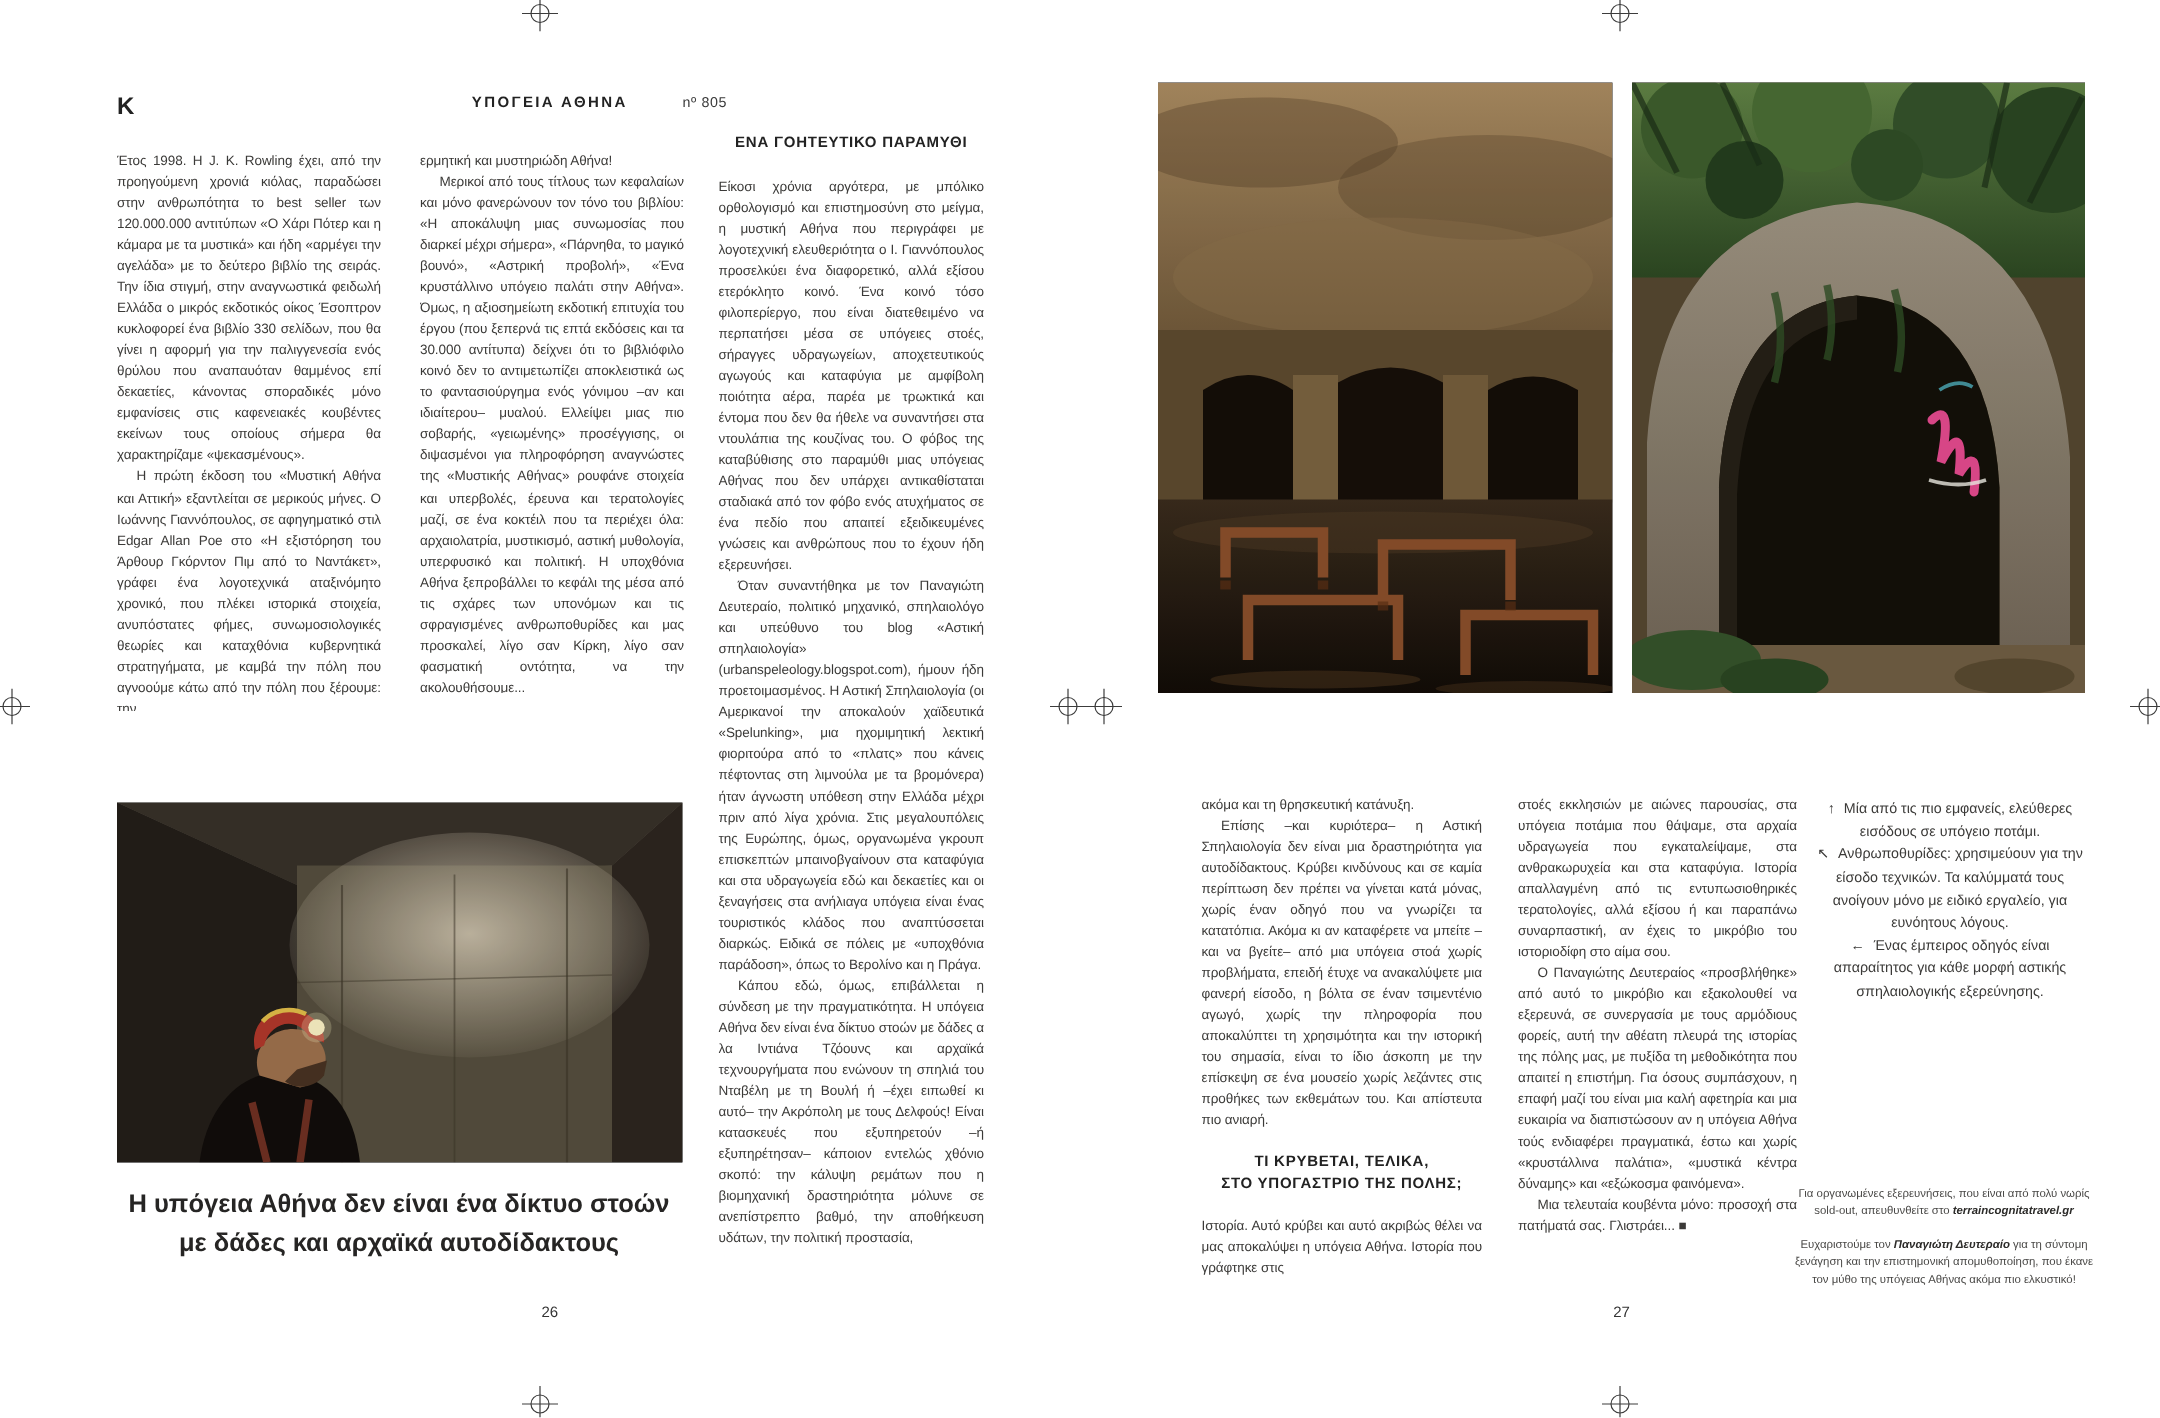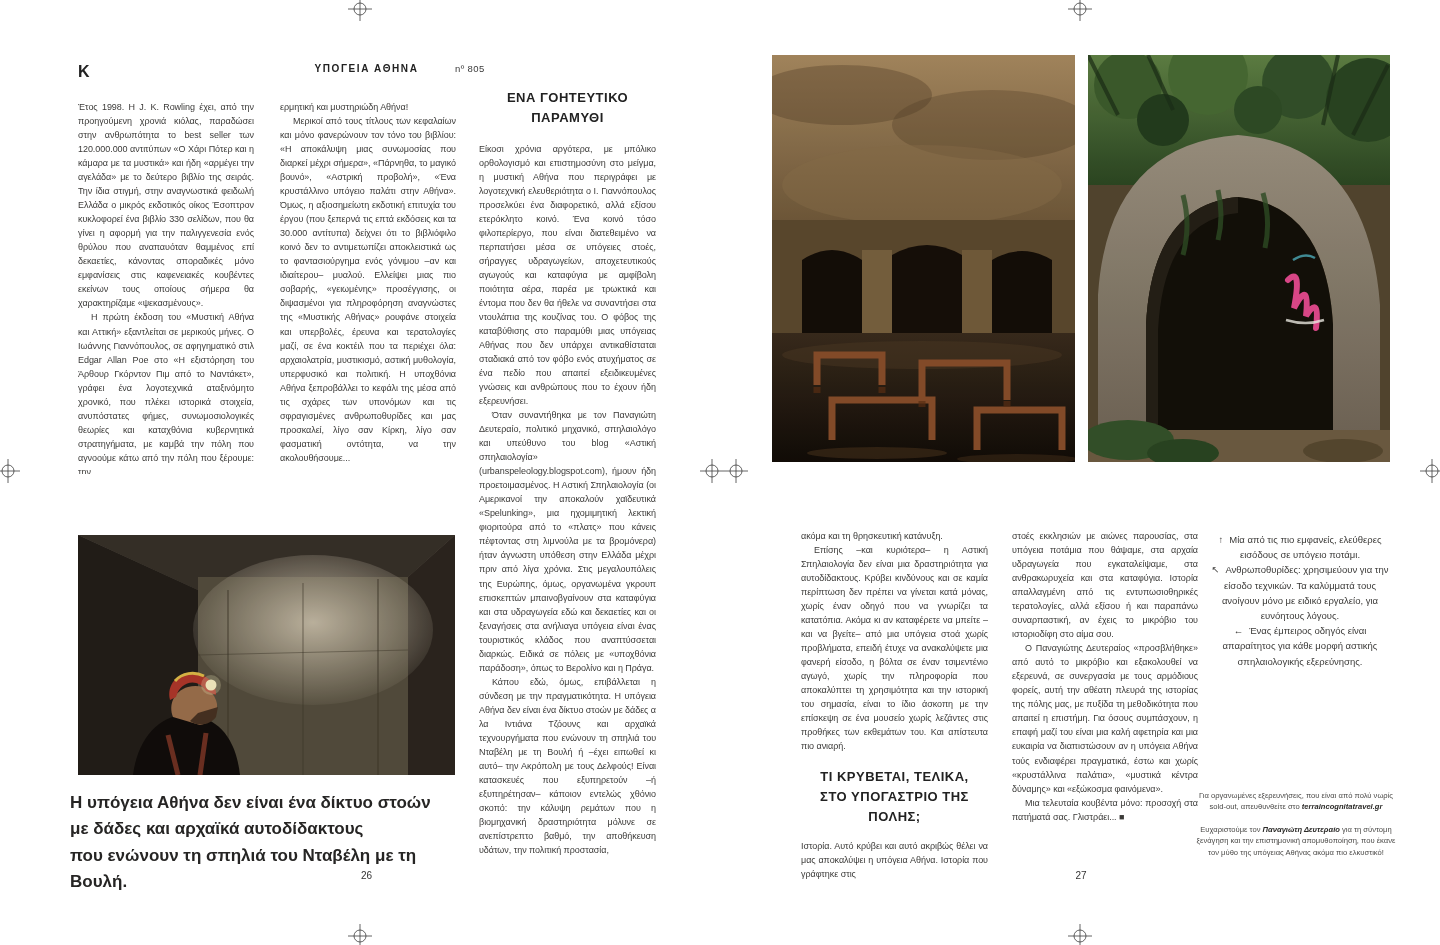--- a/index.html
+++ b/index.html
@@ -9,30 +9,30 @@
   
   .hdr{position:absolute;top:63px;font-weight:bold;color:#222;}
   .hdr-k{left:78px;font-size:16px;letter-spacing:.5px;}
   .hdr-title{left:78px;width:577px;text-align:center;font-size:10px;letter-spacing:1.6px;}
   .hdr-issue{left:455px;width:200px;text-align:left;font-size:9.5px;font-weight:normal;color:#3a3a3a;letter-spacing:.4px;}
 
   
   .col{position:absolute;text-align:justify;font-size:9px;line-height:1.56;color:#3b3a38;overflow:hidden;letter-spacing:-.05px;}
   .col p{margin:0;text-indent:13px;}
   .col p.noindent{text-indent:0;}
-  .sec-head{font-weight:bold;text-align:center;font-size:13px;letter-spacing:.5px;color:#222;text-indent:0;}
+  .sec-head{font-weight:bold;text-align:center;font-size:10px;letter-spacing:.5px;color:#222;text-indent:0;}
   .sec-head.mid{margin:13px 0 12px 0;}
   .sec-head.top{margin:0 0 13px 0;}
 
   
   .photo{position:absolute;overflow:hidden;background:#222;}
   .photo svg{display:block;}
 
   
-  .big-caption{position:absolute;left:70px;top:790px;width:392px;
+  .big-caption{position:absolute;left:70px;top:790px;width:392px;text-align:center;
                font-weight:bold;font-size:17px;line-height:1.55;color:#262524;}
 
   
   .cap-col{position:absolute;left:1208px;top:532px;width:184px;font-size:9.5px;line-height:1.6;color:#3b3a38;text-align:center;}
   .cap-item{margin:0;}
   .cap-arrow{display:inline-block;margin-right:6px;}
 
   
   .notes{position:absolute;left:1196px;top:790px;width:200px;text-align:center;
          font-size:7.6px;line-height:1.5;color:#4a4947;}
@@ -146,21 +146,20 @@
       <circle cx="133" cy="150" r="5.5" fill="#fff6c9"></circle>
       <circle cx="133" cy="150" r="10" fill="#fff6c9" opacity="0.25"></circle>
       <path d="M90,200 L100,240 M128,198 L122,240" stroke="#8a3b2a" stroke-width="5" opacity="0.8"></path>
       <rect width="377" height="240" fill="#000" opacity="0.08"></rect>
     </svg>
   </div>
 
   <div class="big-caption">
     <div>Η υπόγεια Αθήνα δεν είναι ένα δίκτυο στοών</div>
     <div>με δάδες και αρχαϊκά αυτοδίδακτους</div>
-    <div>που ενώνουν τη σπηλιά του Νταβέλη με τη Βουλή.</div>
   </div>
 
   <div class="pagenum pn-left">26</div>
 
   <div class="photo" style="left:772px;top:55px;width:303px;height:407px">
     <svg width="303" height="407" viewBox="0 0 303 407">
       <defs>
         <linearGradient id="c-ceil" x1="0" y1="0" x2="0" y2="1">
           <stop offset="0" stop-color="#a98a60"></stop>
             <stop offset="1" stop-color="#6d5638"></stop>

